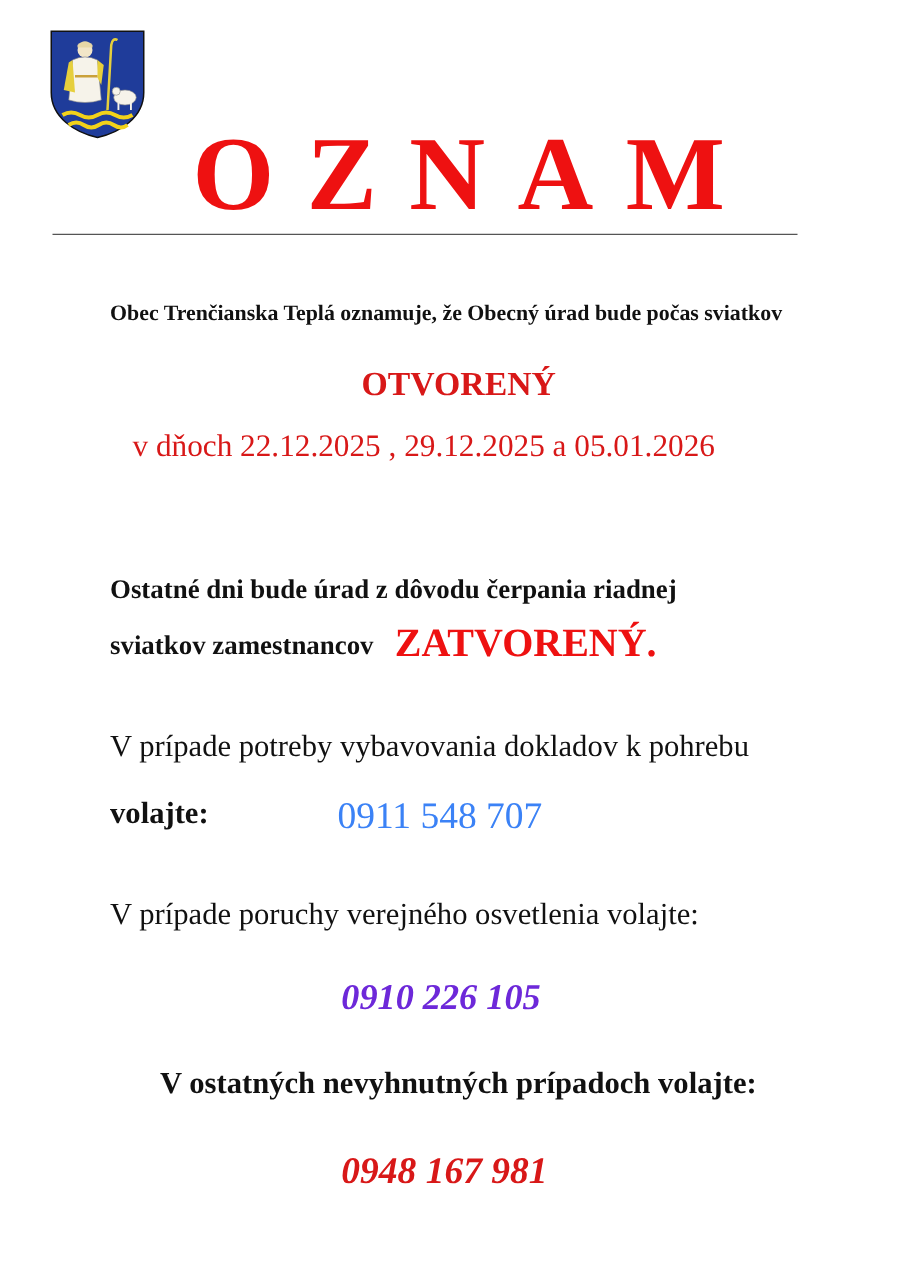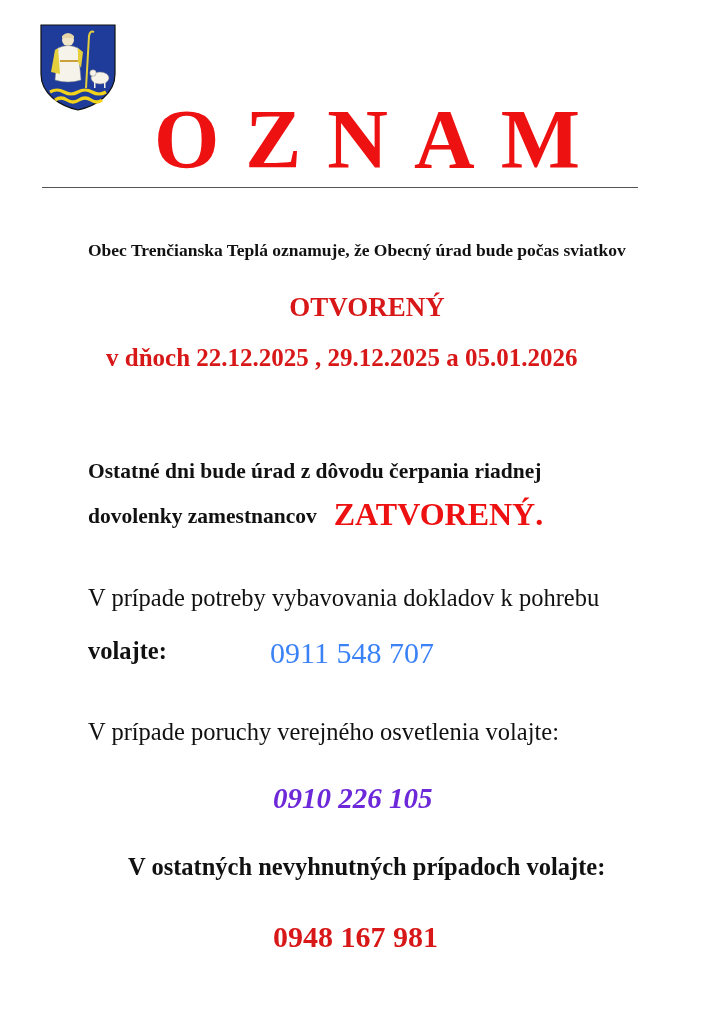--- a/index.html
+++ b/index.html
@@ -38,21 +38,21 @@
       font-size: 17.5px; font-weight: bold;
     }
     #open-word {
       left: 0; width: 734px; top: 292px;
       text-align: center;
       font-size: 27px; font-weight: bold;
       color: #d81818;
     }
     #open-days {
       left: 106px; top: 344px;
-      font-size: 25px; font-weight: bold;
+      font-size: 25px; font-weight: normal;
       color: #d81818;
     }
     #closed-line1 {
       left: 88px; top: 440px;
       font-size: 21.5px; font-weight: bold; margin-top: 19px;
     }
     #closed-line2 {
       left: 88px; top: 496px;
       font-size: 21.5px; font-weight: bold;
     }
@@ -86,20 +86,21 @@
       font-style: italic;
     }
     #other-line {
       left: 88px; top: 853px;
       font-size: 24.5px; font-weight: bold; margin-left: 40px;
     }
     #other-phone {
       left: 273px; top: 920px;
       font-size: 30px; font-weight: bold;
       color: #d81818;
+      font-style: italic;
     }
   </style>
 </head>
 <body>
 
 <div id="crest" class="abs">
   <svg width="80" height="90" viewBox="0 0 80 90" xmlns="http://www.w3.org/2000/svg">
     <path d="M3 3 H77 V52 C77 72 58 84 40 88 C22 84 3 72 3 52 Z" fill="#1f3c9a" stroke="#111" stroke-width="1.2"></path>
 
     <circle cx="30" cy="18" r="6" fill="#f2e6c8"></circle>
@@ -127,21 +128,21 @@
 
 <div id="intro" class="abs">Obec Trenčianska Teplá oznamuje, že Obecný úrad bude počas sviatkov</div>
 
 <div id="open-word" class="abs">OTVORENÝ</div>
 
 <div id="open-days" class="abs">v  dňoch 22.12.2025 , 29.12.2025 a 05.01.2026</div>
 
 <div id="closed-line1" class="abs">Ostatné dni bude úrad z dôvodu čerpania riadnej</div>
 
 <div id="closed-line2" class="abs">
-  <span>dovolenky zamestnancov</span><span class="zat">ZATVORENÝ.</span>
+  <span>sviatkov zamestnancov</span><span class="zat">ZATVORENÝ.</span>
 </div>
 
 <div id="funeral-line1" class="abs">V prípade potreby vybavovania dokladov k pohrebu</div>
 <div id="funeral-line2" class="abs">volajte:</div>
 <div id="funeral-phone" class="abs">0911 548 707</div>
 
 <div id="light-line" class="abs">V prípade poruchy verejného osvetlenia volajte:</div>
 <div id="light-phone" class="abs">0910 226 105</div>
 
 <div id="other-line" class="abs">V ostatných nevyhnutných prípadoch volajte:</div>

